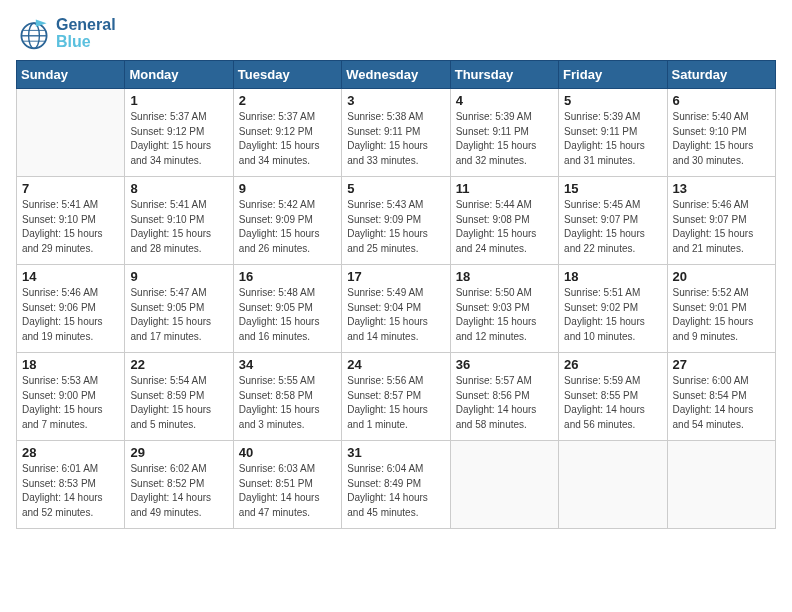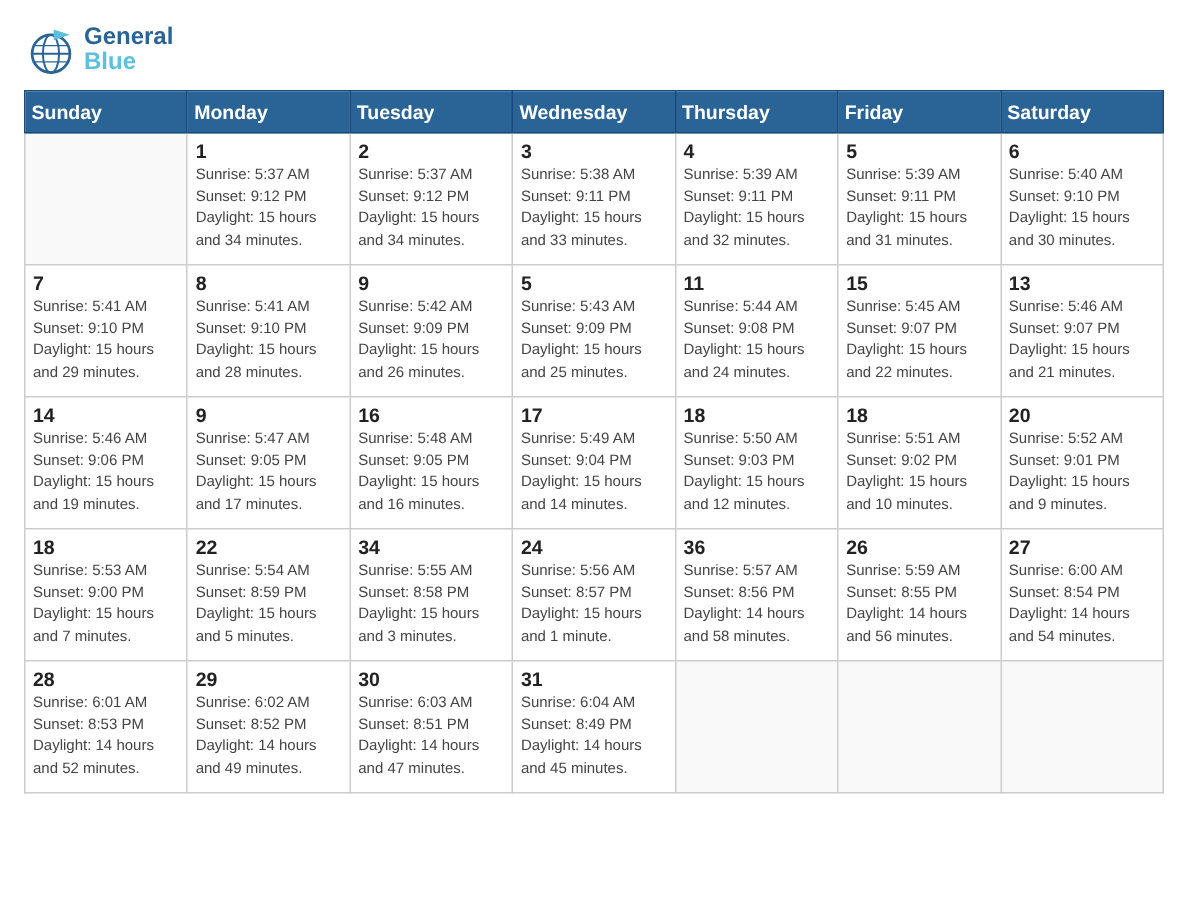--- a/index.html
+++ b/index.html
@@ -258,21 +258,21 @@
         <tr>
           <td>
             <span class="day-num">28</span>
             <div class="day-info">Sunrise: 6:01 AM<br>Sunset: 8:53 PM<br>Daylight: 14 hours<br>and 52 minutes.</div>
           </td>
           <td>
             <span class="day-num">29</span>
             <div class="day-info">Sunrise: 6:02 AM<br>Sunset: 8:52 PM<br>Daylight: 14 hours<br>and 49 minutes.</div>
           </td>
           <td>
-            <span class="day-num">30</span>
+            <span class="day-num">40</span>
             <div class="day-info">Sunrise: 6:03 AM<br>Sunset: 8:51 PM<br>Daylight: 14 hours<br>and 47 minutes.</div>
           </td>
           <td>
             <span class="day-num">31</span>
             <div class="day-info">Sunrise: 6:04 AM<br>Sunset: 8:49 PM<br>Daylight: 14 hours<br>and 45 minutes.</div>
           </td>
           <td class="empty"></td>
           <td class="empty"></td>
           <td class="empty"></td>
         </tr>

